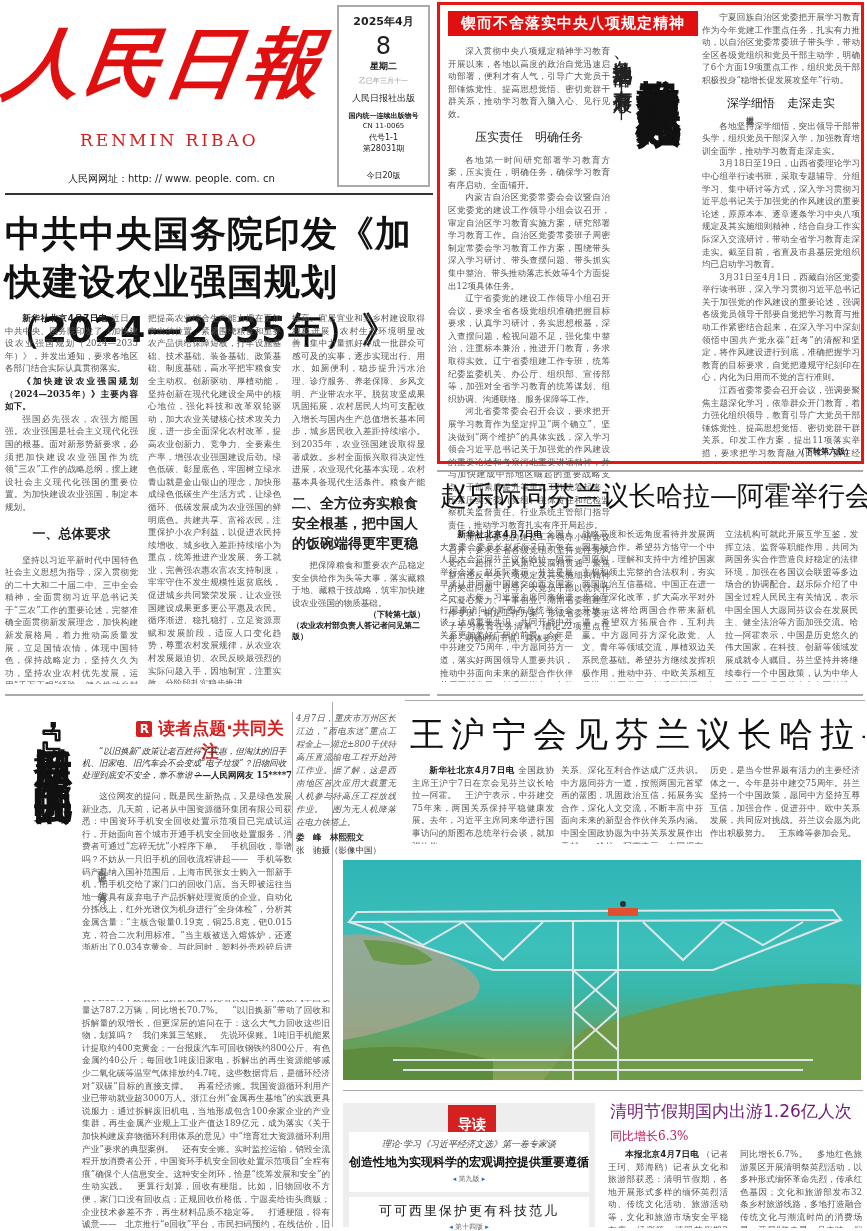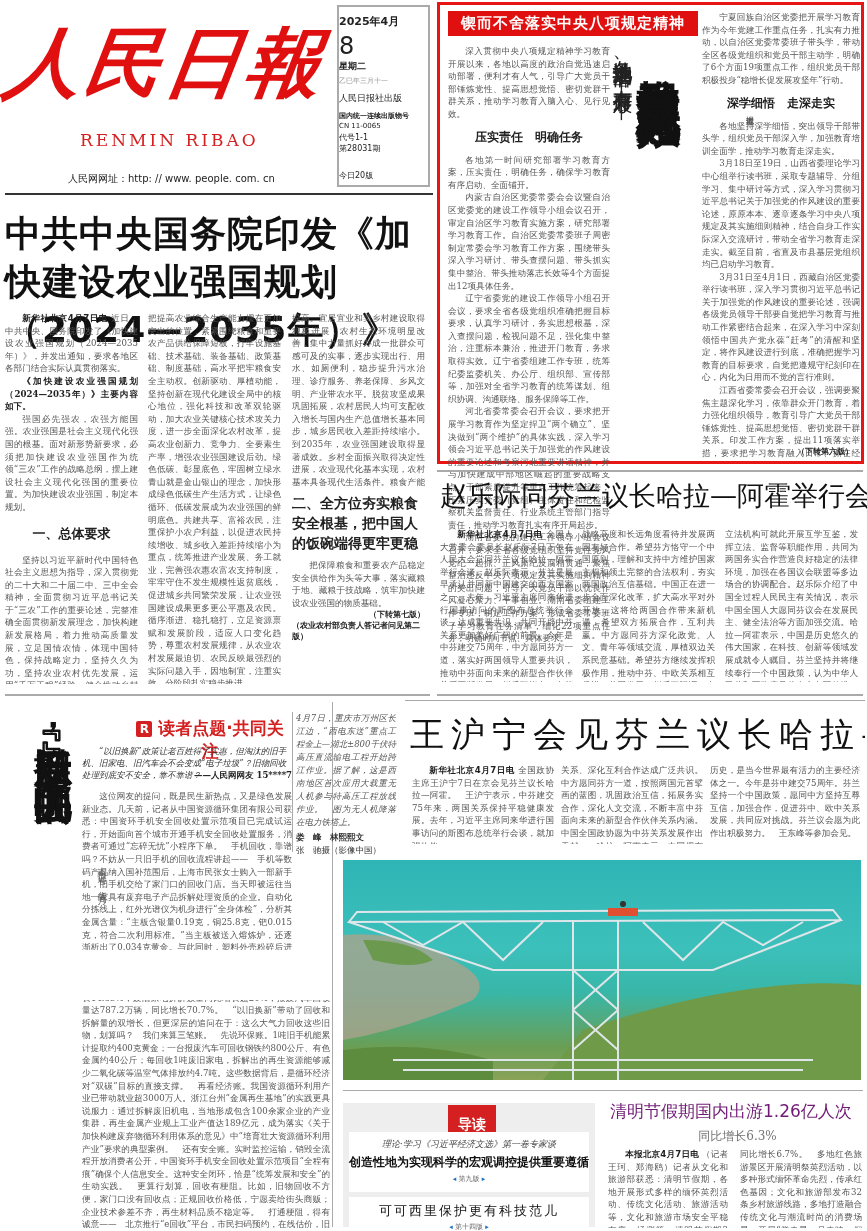--- a/index.html
+++ b/index.html
@@ -7,28 +7,28 @@
 .abs{position:absolute}
 .body-text{font-size:8.6px;line-height:12.6px;color:#555;text-align:justify;font-family:"DejaVu Serif",serif;text-indent:2em}
 .body-text .lead{font-weight:bold;color:#222;font-family:"DejaVu Sans",sans-serif}
 .col{position:absolute}
 .hsep{position:absolute;height:2px;background:#aaa}
 .vsep{position:absolute;width:1px;background:#aaa}
 
 .logo{position:absolute;left:6px;top:8px;width:320px;height:110px;color:#e01010;font-family:"DejaVu Serif",serif;font-size:76px;font-weight:bold;font-style:italic;letter-spacing:4px;line-height:110px;transform:skewX(-8deg)}
 .logo-en{position:absolute;left:80px;top:130px;color:#d52020;font-family:"DejaVu Serif",serif;font-size:17px;letter-spacing:3px}
 .site{position:absolute;left:68px;top:172px;font-size:10px;color:#222;font-family:"DejaVu Sans",sans-serif}
-.datebox{position:absolute;left:337px;top:5px;width:93px;height:182px;border:2px solid #aaa;font-family:"DejaVu Sans",sans-serif}
+.datebox{position:absolute;left:337px;top:5px;width:93px;height:182px;border:2px solid #aaa;text-align:center;font-family:"DejaVu Sans",sans-serif}
 .datebox div{line-height:1.2}
 .topline{position:absolute;left:5px;top:193px;width:428px;height:2px;background:#333}
 
 .featurebox{position:absolute;left:437px;top:2px;width:427px;height:462px;border:3px solid #e81515}
 .redbanner{position:absolute;left:8px;top:6px;width:250px;height:25px;background:#e01010;color:#fff;font-family:"DejaVu Sans",sans-serif;font-weight:bold;font-size:15px;line-height:25px;text-align:center;letter-spacing:1px}
 .vert{writing-mode:vertical-rl;position:absolute;font-family:"DejaVu Sans",sans-serif}
-.subhead{font-family:"DejaVu Sans",sans-serif;font-size:12px;font-weight:bold;text-align:center;color:#222;margin:8px 0;text-indent:0}
+.subhead{font-family:"DejaVu Sans",sans-serif;font-size:12px;font-weight:normal;text-align:center;color:#222;margin:8px 0;text-indent:0}
 
 .mainhead{position:absolute;left:5px;top:210px;width:425px;font-family:"DejaVu Sans",sans-serif;font-weight:bold;font-size:36px;line-height:48px;color:#111;letter-spacing:1px}
 .h2{font-family:"DejaVu Sans",sans-serif;font-weight:bold;font-size:18px;color:#222;line-height:24px}
 .photo{position:absolute;left:343px;top:860px;width:518px;height:220px;overflow:hidden;background:linear-gradient(180deg,#2fb5b5 0%,#3cc0bb 40%,#38b7a8 60%,#6a9e55 85%,#8aa358 100%)}
 .guide{position:absolute;left:343px;top:1103px;width:252px;height:124px;background:#eee}
 .guidebadge{position:absolute;left:105px;top:2px;background:#d42020;color:#fff;font-family:"DejaVu Sans",sans-serif;font-weight:bold;font-size:14px;padding:8px 10px;line-height:22px}
 .guidecard{position:absolute;left:6px;width:240px;background:#fff;text-align:center}
 </style>
 </head>
 <body>
@@ -177,19 +177,19 @@
     <div style="font-size:12px;font-weight:bold;font-family:'DejaVu Sans',sans-serif;color:#111;margin-top:3px;white-space:nowrap">创造性地为实现科学的宏观调控提供重要遵循</div>
     <div style="font-size:7px;color:#666;margin-top:3px"><span style="color:#1a6fc0">◂</span> <span>第九版</span> <span style="color:#1a6fc0">▸</span></div>
   </div>
   <div class="guidecard" style="top:94px;height:42px">
     <div style="font-size:13px;font-family:'DejaVu Sans',sans-serif;color:#111;margin-top:5px;letter-spacing:2px">可可西里保护更有科技范儿</div>
     <div style="font-size:7px;color:#666;margin-top:2px"><span style="color:#1a6fc0">◂</span> <span>第十四版</span> <span style="color:#1a6fc0">▸</span></div>
   </div>
 </div>
 
 <div class="abs" style="left:610px;top:1100px;width:255px;font-family:'DejaVu Sans',sans-serif;font-size:17px;color:#701a75;white-space:nowrap">清明节假期国内出游1.26亿人次</div>
-<div class="abs" style="left:610px;top:1128px;width:255px;text-align:center;font-size:12px;color:#737373">同比增长6.3%</div>
+<div class="abs" style="left:610px;top:1128px;width:255px;font-size:12px;color:#be185d">同比增长6.3%</div>
 <div class="col" style="left:608px;top:1148px;width:120px;height:80px;overflow:hidden">
   <p class="body-text"><span class="lead">本报北京4月7日电</span> <span>（记者王珂、郑海鸥）记者从文化和旅游部获悉：清明节假期，各地开展形式多样的缅怀英烈活动、传统文化活动、旅游活动等，文化和旅游市场安全平稳有序。经测算，清明节假期3天，全国国内出游1.26亿人次，同比增长6.3%；国内出游总花费575.49亿元，</span></p>
 </div>
 <div class="col" style="left:740px;top:1148px;width:122px;height:80px;overflow:hidden">
   <p class="body-text" style="text-indent:0">同比增长6.7%。　多地红色旅游景区开展清明祭英烈活动，以多种形式缅怀革命先烈，传承红色基因；文化和旅游部发布32条乡村旅游线路，多地打造融合传统文化与潮流时尚的消费场景，开展“赏春景、品春味、探民俗”等主题活动。</p>
 </div>
 
 </body></html>

